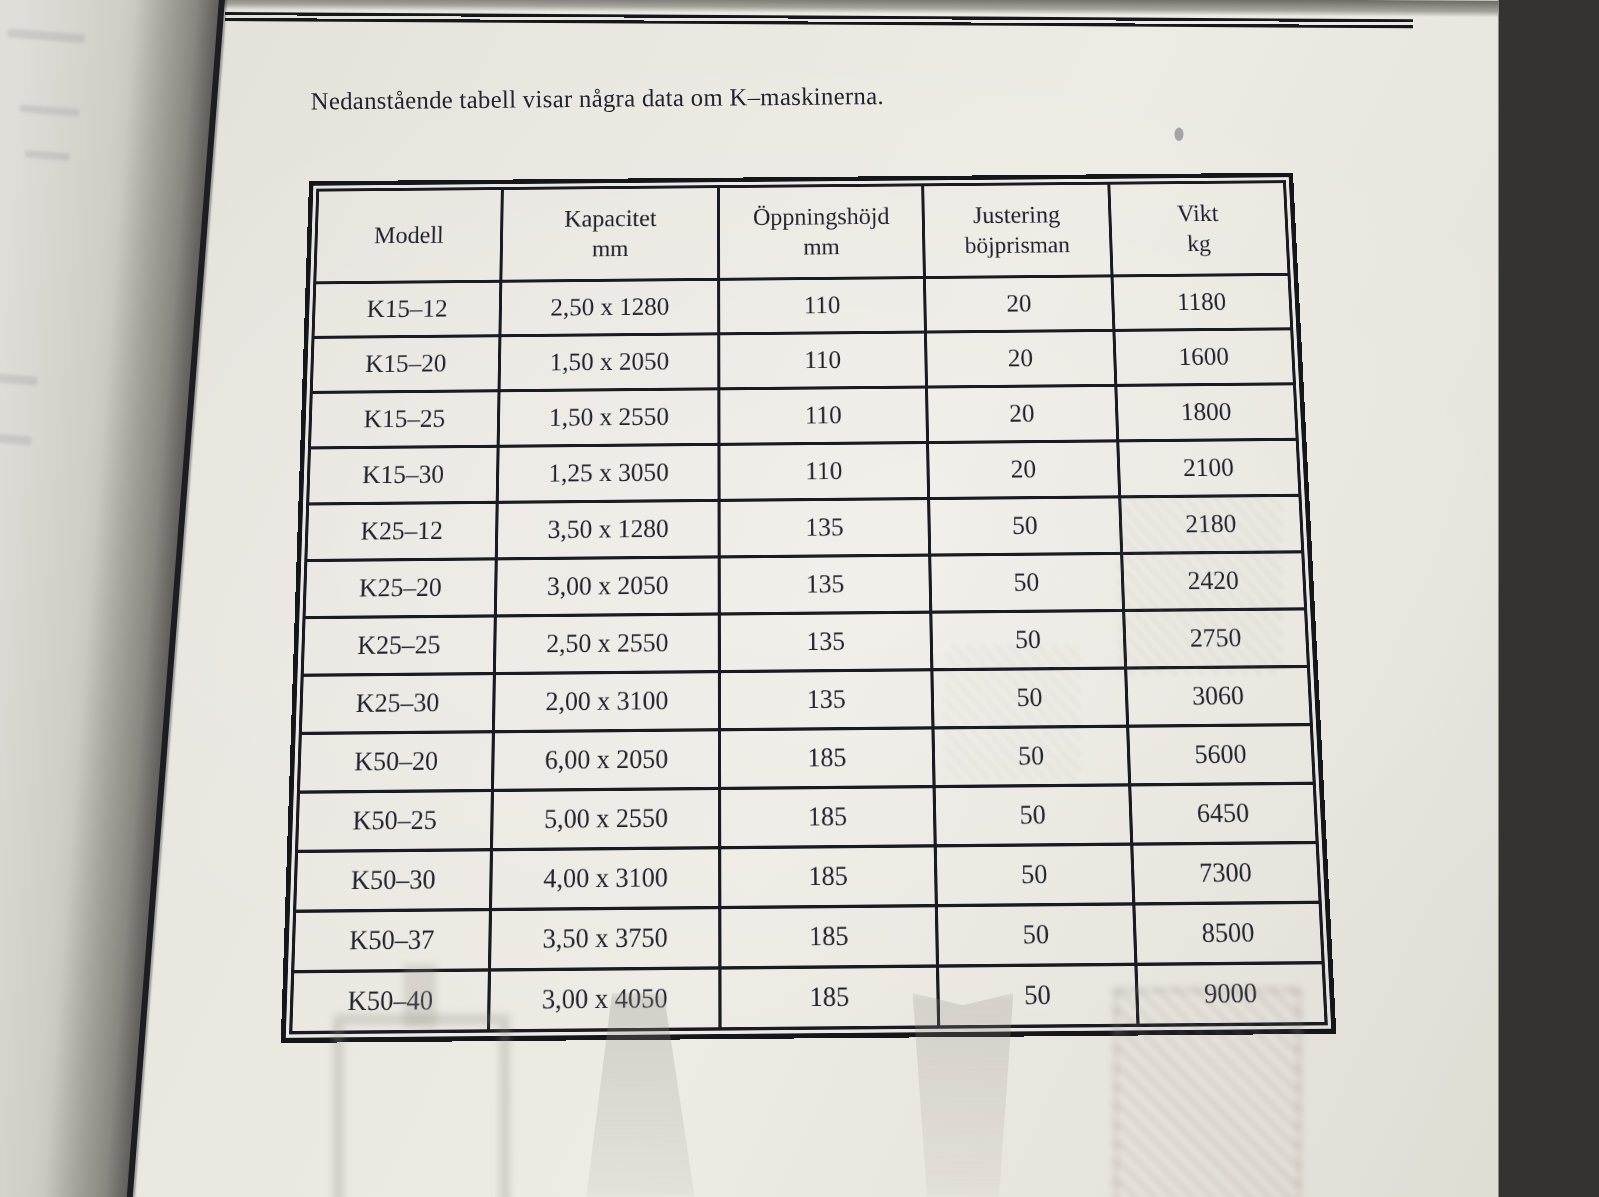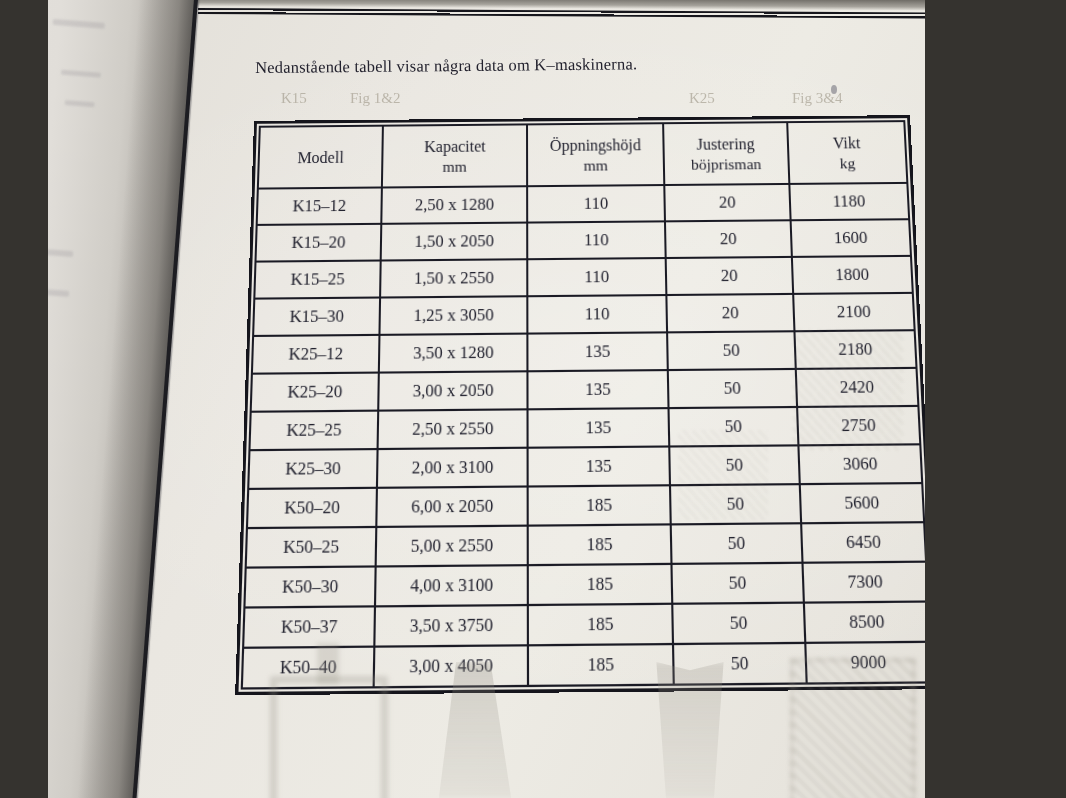--- a/index.html
+++ b/index.html
@@ -1,21 +1,21 @@
 <!DOCTYPE html>
 <html lang="sv"><head>
 <meta charset="utf-8">
 <style>
   html,body{margin:0;padding:0;}
   body{
     width:1066px;height:798px;overflow:hidden;
     background:#35332f;
     font-family:"Liberation Serif","DejaVu Serif",serif;
   }
-  .photo{position:relative;width:877px;height:798px;overflow:hidden;margin-left:48px;}
+  .photo{position:relative;width:999px;height:798px;overflow:hidden;}
 
   
   .backdrop{position:absolute;inset:0;background:#2e2c29;}
   .edge-stack{
     position:absolute;left:1004px;top:-8px;width:64px;height:820px;
     background:
       linear-gradient(180deg,rgba(43,42,38,.75) 0,rgba(43,42,38,0) 26px),
       linear-gradient(90deg,#e8e2d4 0 3px,#b9ac8d 3px 7px,#dbd3c2 7px 14px,#c3b89e 14px 18px,#e0d9ca 18px 30px,#ccc3b0 30px 38px,#d8d1c2 38px 64px);
   }
   .dark-corner{
@@ -153,26 +153,20 @@
   <div class="dark-corner"></div>
 
   <div class="main-page"></div>
   <div class="top-shade"></div>
 
   <div class="rule-double border-top"></div>
   <div class="border-right"></div>
 
   <p class="intro">Nedanstående tabell visar några data om K–maskinerna.</p>
 
-  <div class="ghost-header">
-    <span class="gh-0">K15</span>
-    <span class="gh-1">Fig 1&amp;2</span>
-    <span class="gh-2">K25</span>
-    <span class="gh-3">Fig 3&amp;4</span>
-  </div>
 
   <div class="speck"></div>
 
   <div class="table-wrap">
     <div class="table-outer">
       <table class="machines">
         <colgroup>
           <col style="width:19.1%">
             <col style="width:22.4%">
             <col style="width:21.1%">

